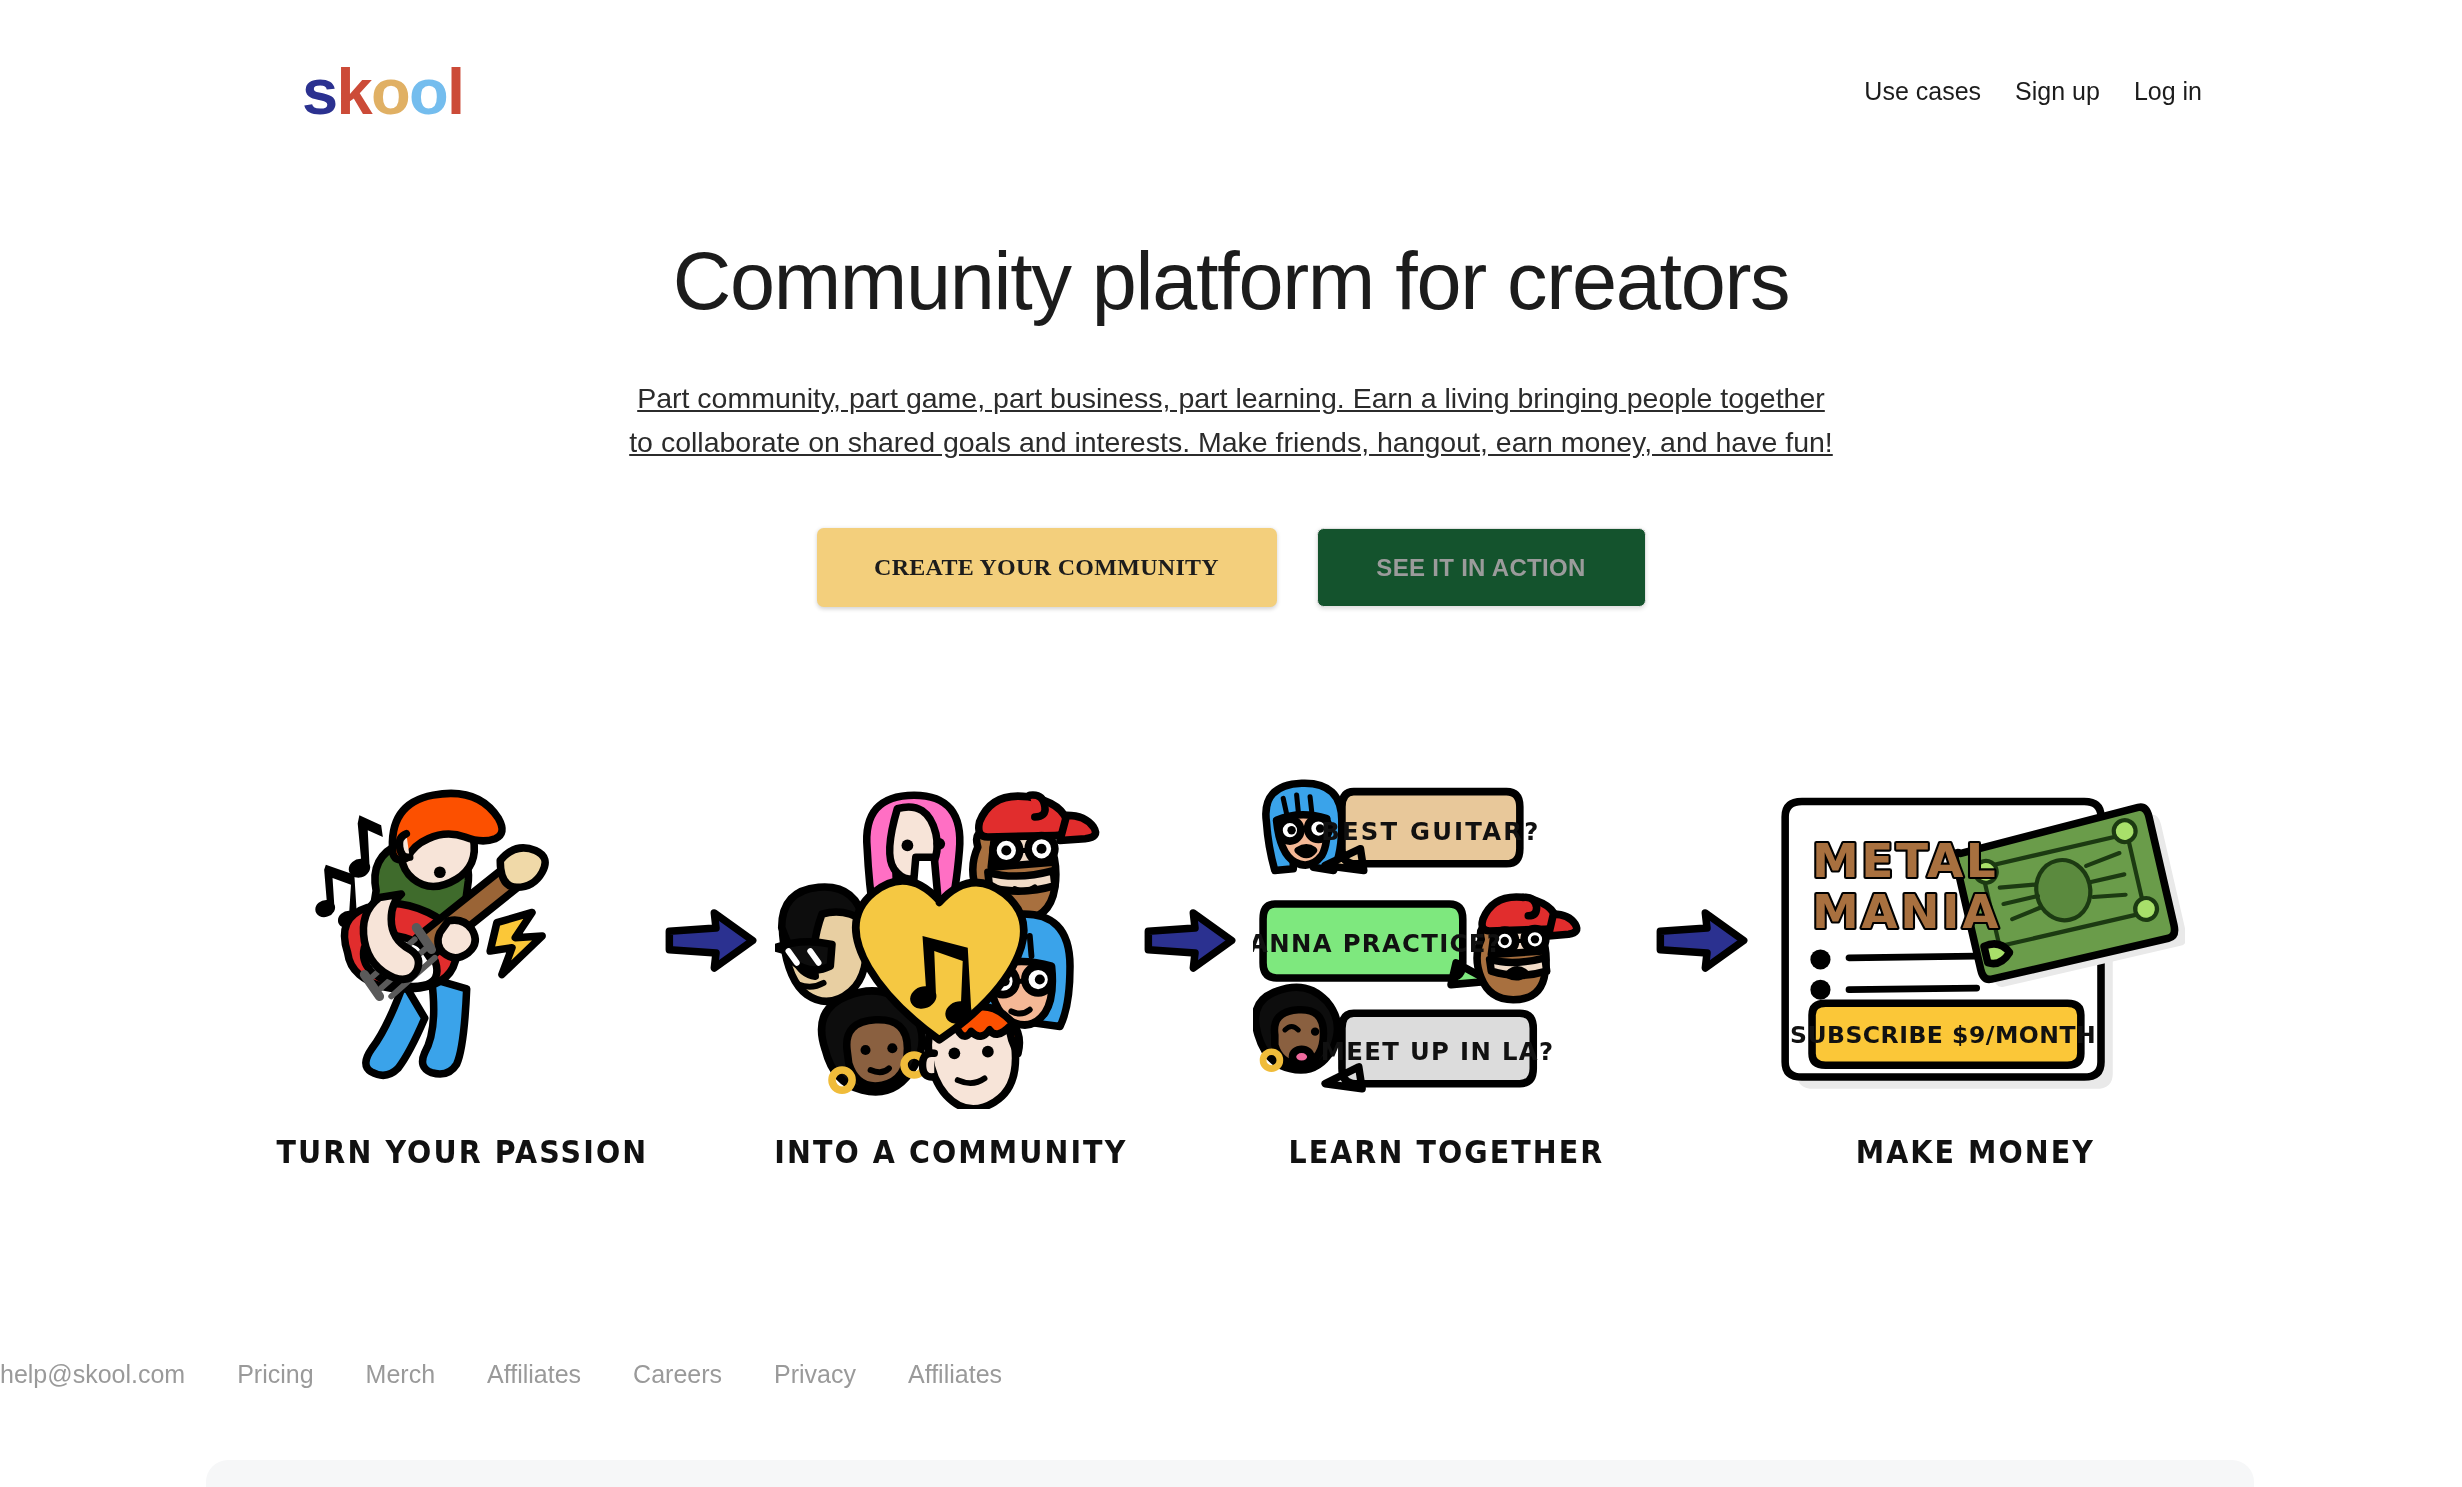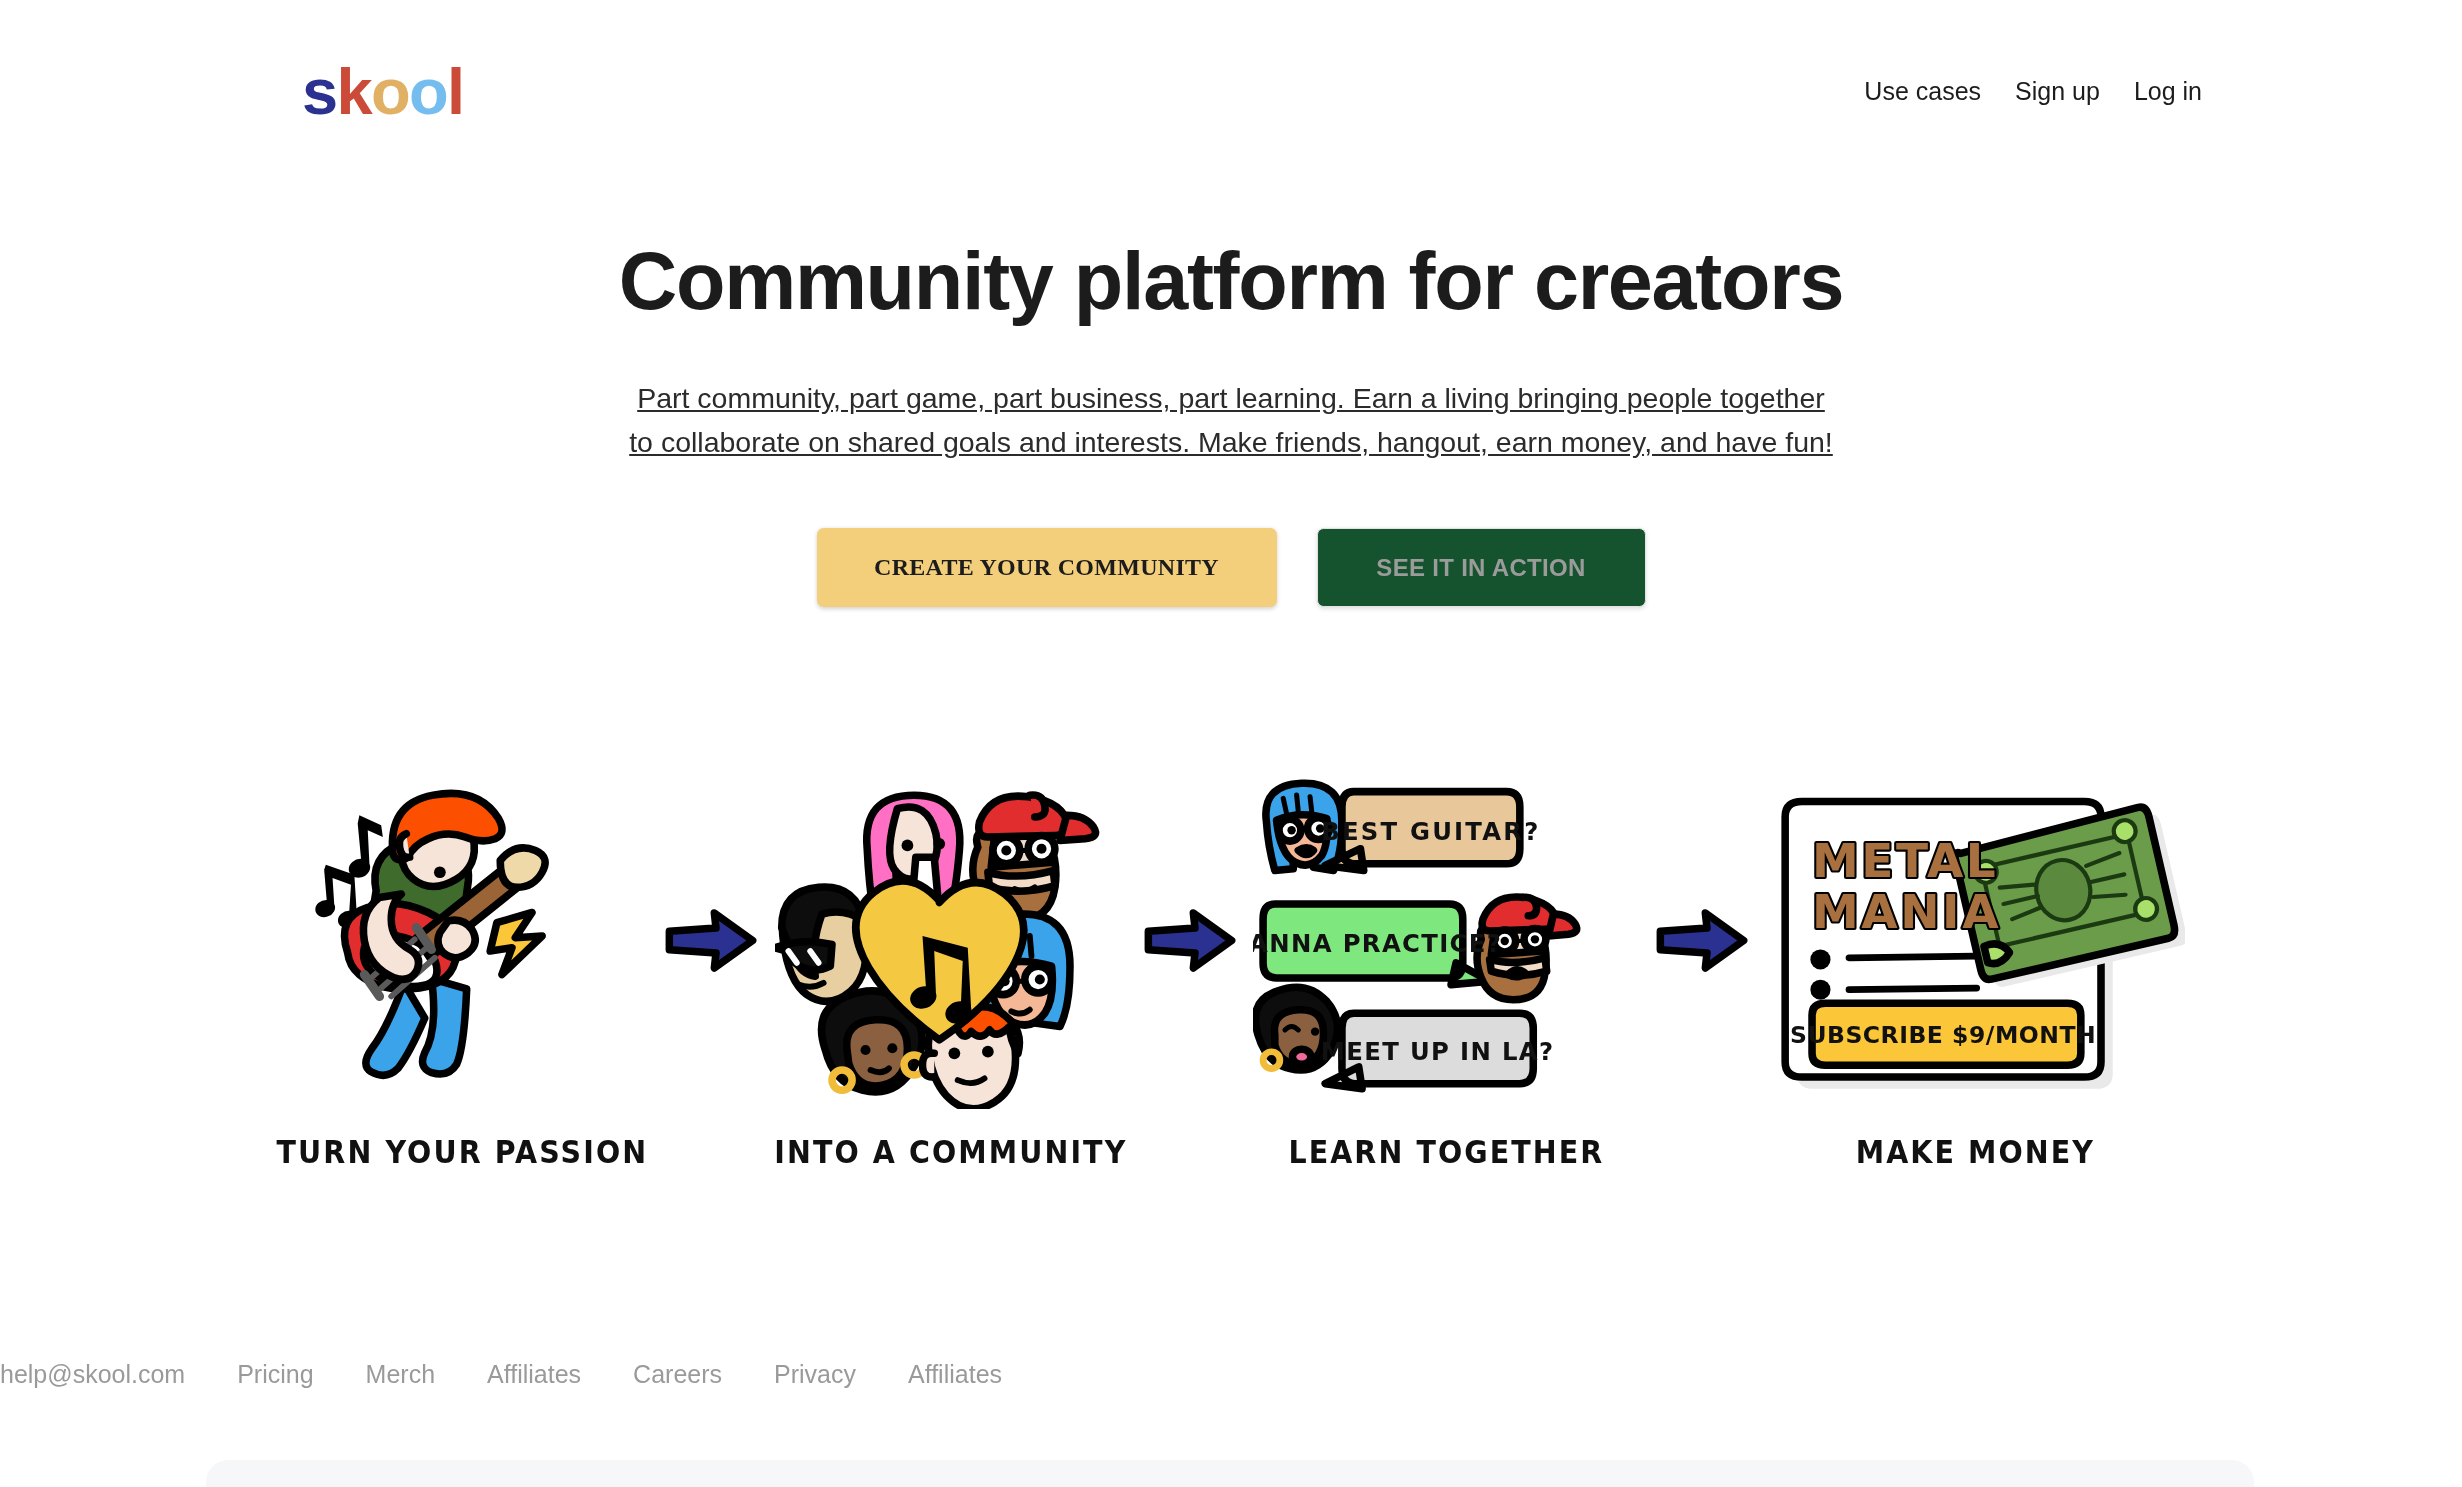--- a/index.html
+++ b/index.html
@@ -32,21 +32,21 @@
 
   .nav { display: flex; align-items: center; gap: 34px; padding-right: 143px; }
   .nav-link {
     font-size: 25px; color: #1c1c1c; text-decoration: none;
     font-weight: 400; white-space: nowrap; cursor: pointer;
   }
 
   
   .hero { position: absolute; top: 107px; left: 0; width: 2462px; text-align: center; }
   .hero-title {
-    margin: 130px 0 0 0; font-size: 81px; font-weight: 700;
+    margin: 130px 0 0 0; font-size: 81px; font-weight: 400;
     color: #1c1c1c; letter-spacing: -1.3px; line-height: 1.1;
   }
   .hero-sub {
     margin: 50px auto 0 auto; max-width: 1309px;
     font-size: 28.5px; line-height: 1.55; color: #2b2b2b; font-weight: 400; text-decoration: underline;
   }
   .cta-row {
     margin-top: 64px; display: flex; justify-content: center; align-items: center; gap: 40px;
   }
   .btn {

